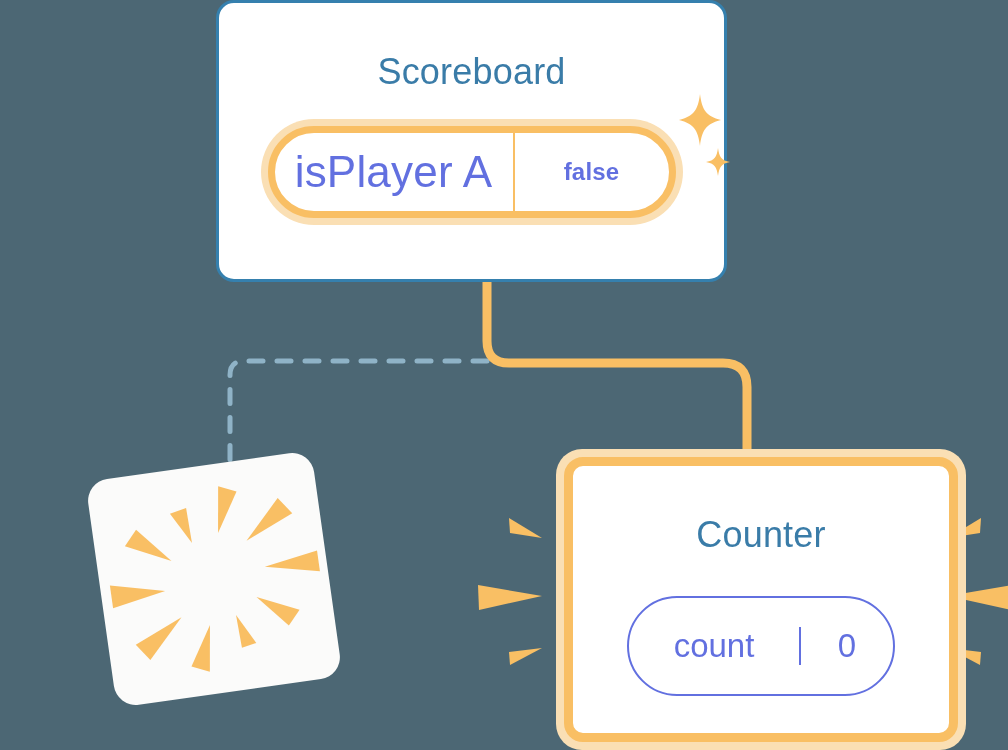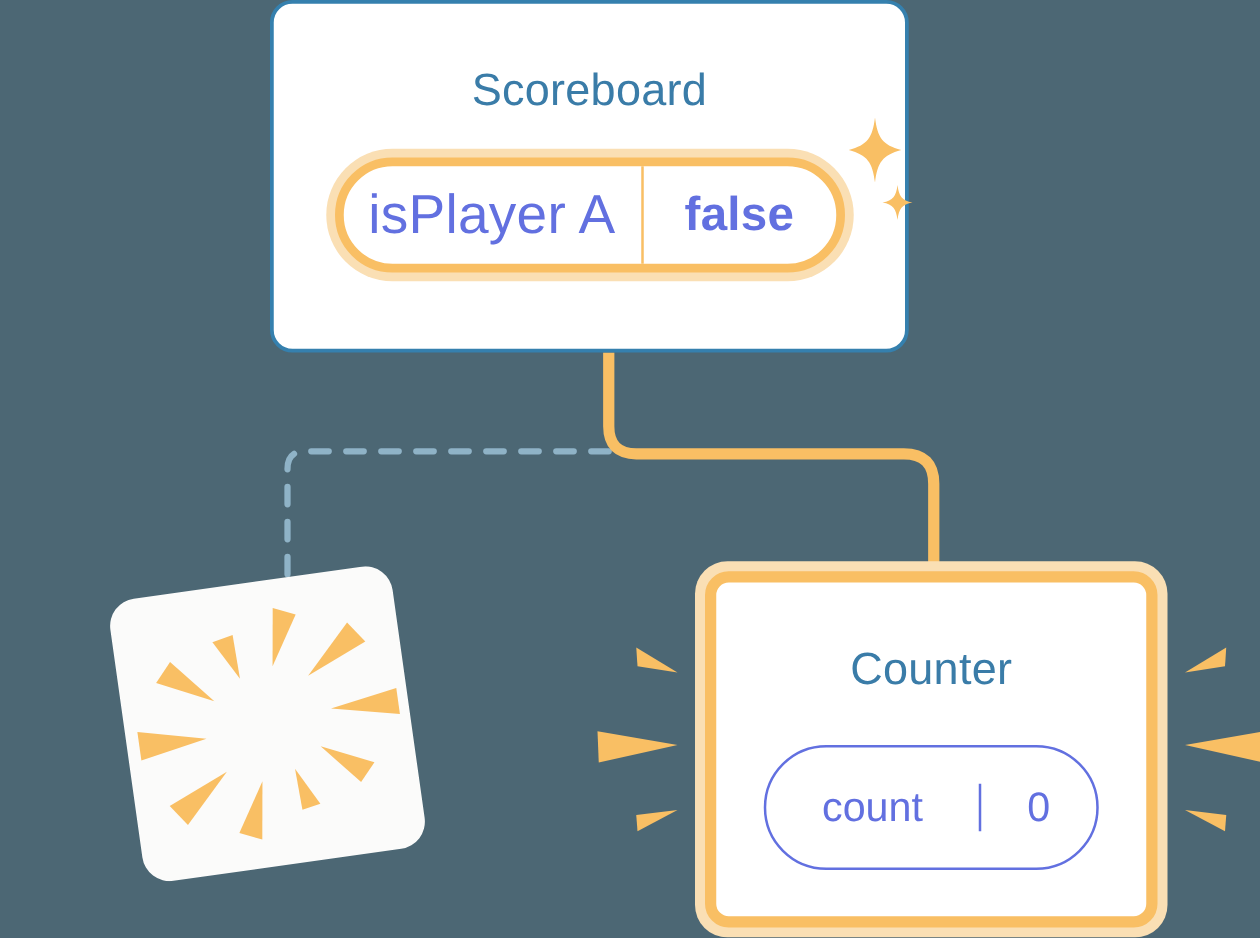--- a/index.html
+++ b/index.html
@@ -93,21 +93,21 @@
   .pill-scoreboard .pill-key {
     flex: 0 0 240px;
     border-right: 2px solid #f9bf64;
     font-size: 44px;
     color: #6270e0;
     font-weight: 400;
     letter-spacing: 0.2px;
   }
   .pill-scoreboard .pill-val {
     flex: 1;
-    font-size: 38px;
+    font-size: 24px;
     color: #6270e0;
     font-weight: 700;
     letter-spacing: 0.2px;
   }
 
   
   .sparkles {
     position: absolute;
     left: 668px;
     top: 92px;
@@ -115,21 +115,21 @@
     height: 90px;
     z-index: 4;
     pointer-events: none;
   }
 
   
   .card-counter {
     position: absolute;
     left: 556px;
     top: 449px;
-    width: 378px;
+    width: 410px;
     height: 301px;
     box-sizing: border-box;
     background: #fadfb4;
     border-radius: 26px;
     z-index: 3;
   }
   .card-counter .counter-inner {
     position: absolute;
     left: 8px; top: 8px; right: 8px; bottom: 8px;
     box-sizing: border-box;

